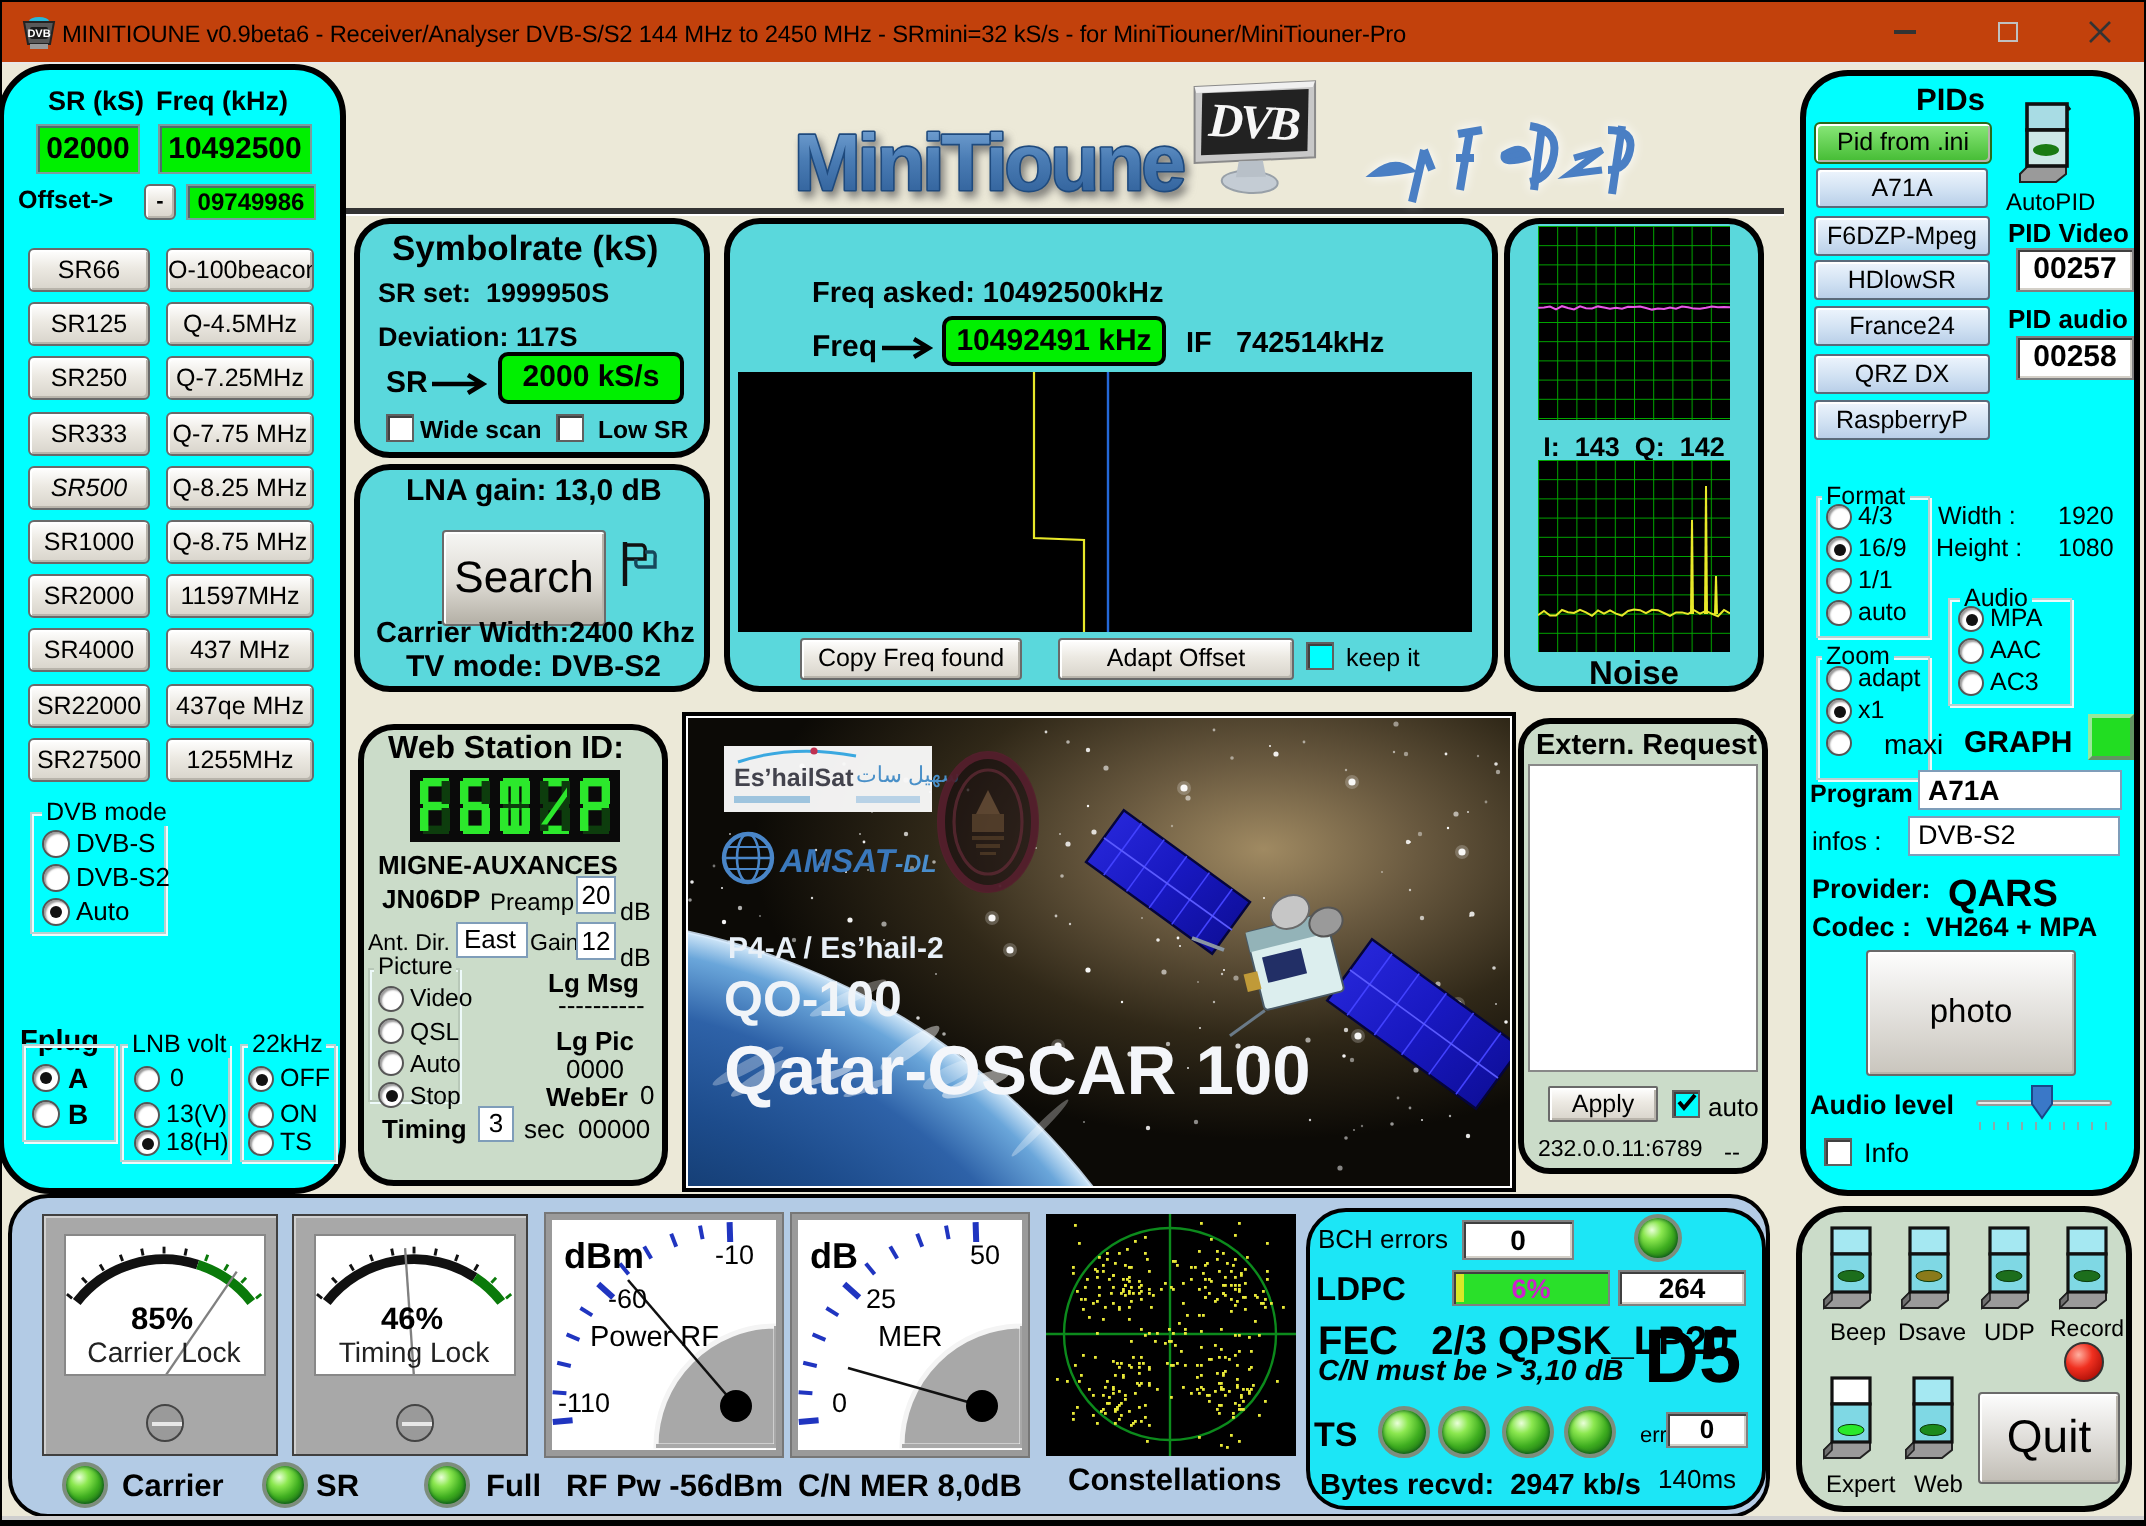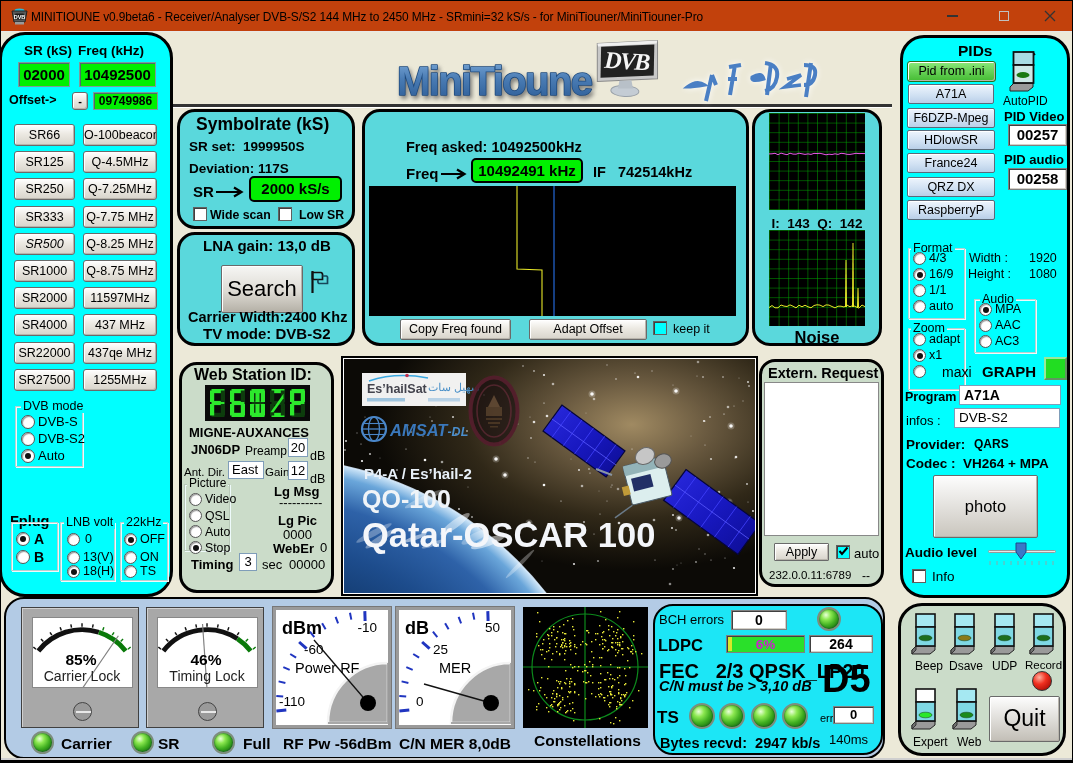--- a/index.html
+++ b/index.html
@@ -253,21 +253,21 @@
     <span class="radio" style="left:4px;top:36px;width:13px;height:13px;"></span>
       <span class="lab" style="left:20px;top:35px;font-size:14px;padding-left:13px;">maxi</span>
   </div>
   <b class="lab" style="left:79px;top:325px;font-size:15px;">GRAPH</b>
   <span class="abs" style="left:141px;top:319px;width:23px;height:23px;background:#22dd22;border:2px outset #9ae89a;"></span>
   <b class="lab" style="left:2px;top:352px;font-size:12.5px;">Program</b>
   <div class="winp" style="left:56px;top:347px;width:102px;height:20px;font-size:14px;line-height:18px;font-weight:bold;padding-left:4px;">A71A</div>
   <span class="lab" style="left:3px;top:375px;font-size:13px;">infos :</span>
   <div class="winp" style="left:51px;top:370px;width:106px;height:20px;font-size:13.5px;line-height:18px;padding-left:4px;">DVB-S2</div>
   <b class="lab" style="left:3px;top:399px;font-size:13.5px;">Provider:</b>
-    <b class="lab" style="left:71px;top:399px;font-size:12px;">QARS</b>
+    <b class="lab" style="left:71px;top:399px;font-size:19px;">QARS</b>
   <b class="lab" style="left:3px;top:418px;font-size:13.5px;">Codec :&nbsp;&nbsp;VH264 + MPA</b>
   <div class="btn" style="left:30px;top:437px;width:105px;height:63px;font-size:16.5px;line-height:60px;border-radius:2px;background:linear-gradient(180deg,#fdfdfd,#c9c5bd);">photo</div>
   <b class="lab" style="left:2px;top:507px;font-size:13.5px;">Audio level</b>
   <span class="abs" style="left:85px;top:512px;width:68px;height:3px;background:#e8e8e8;border:1px solid #9a9a9a;border-radius:2px;"></span>
   <svg class="abs" style="left:112px;top:504px;" width="12" height="18" viewBox="0 0 12 18">
       <path d="M1 1 L11 1 L11 10 L6 17 L1 10 Z" fill="#3a78c8" stroke="#1a4888"></path>
     </svg>
   <svg class="abs" style="left:85px;top:523px;" width="70" height="5" viewBox="0 0 70 5">
       <g stroke="#8aa" stroke-width="1">
   <line x1="2" y1="0" x2="2" y2="4"></line>

